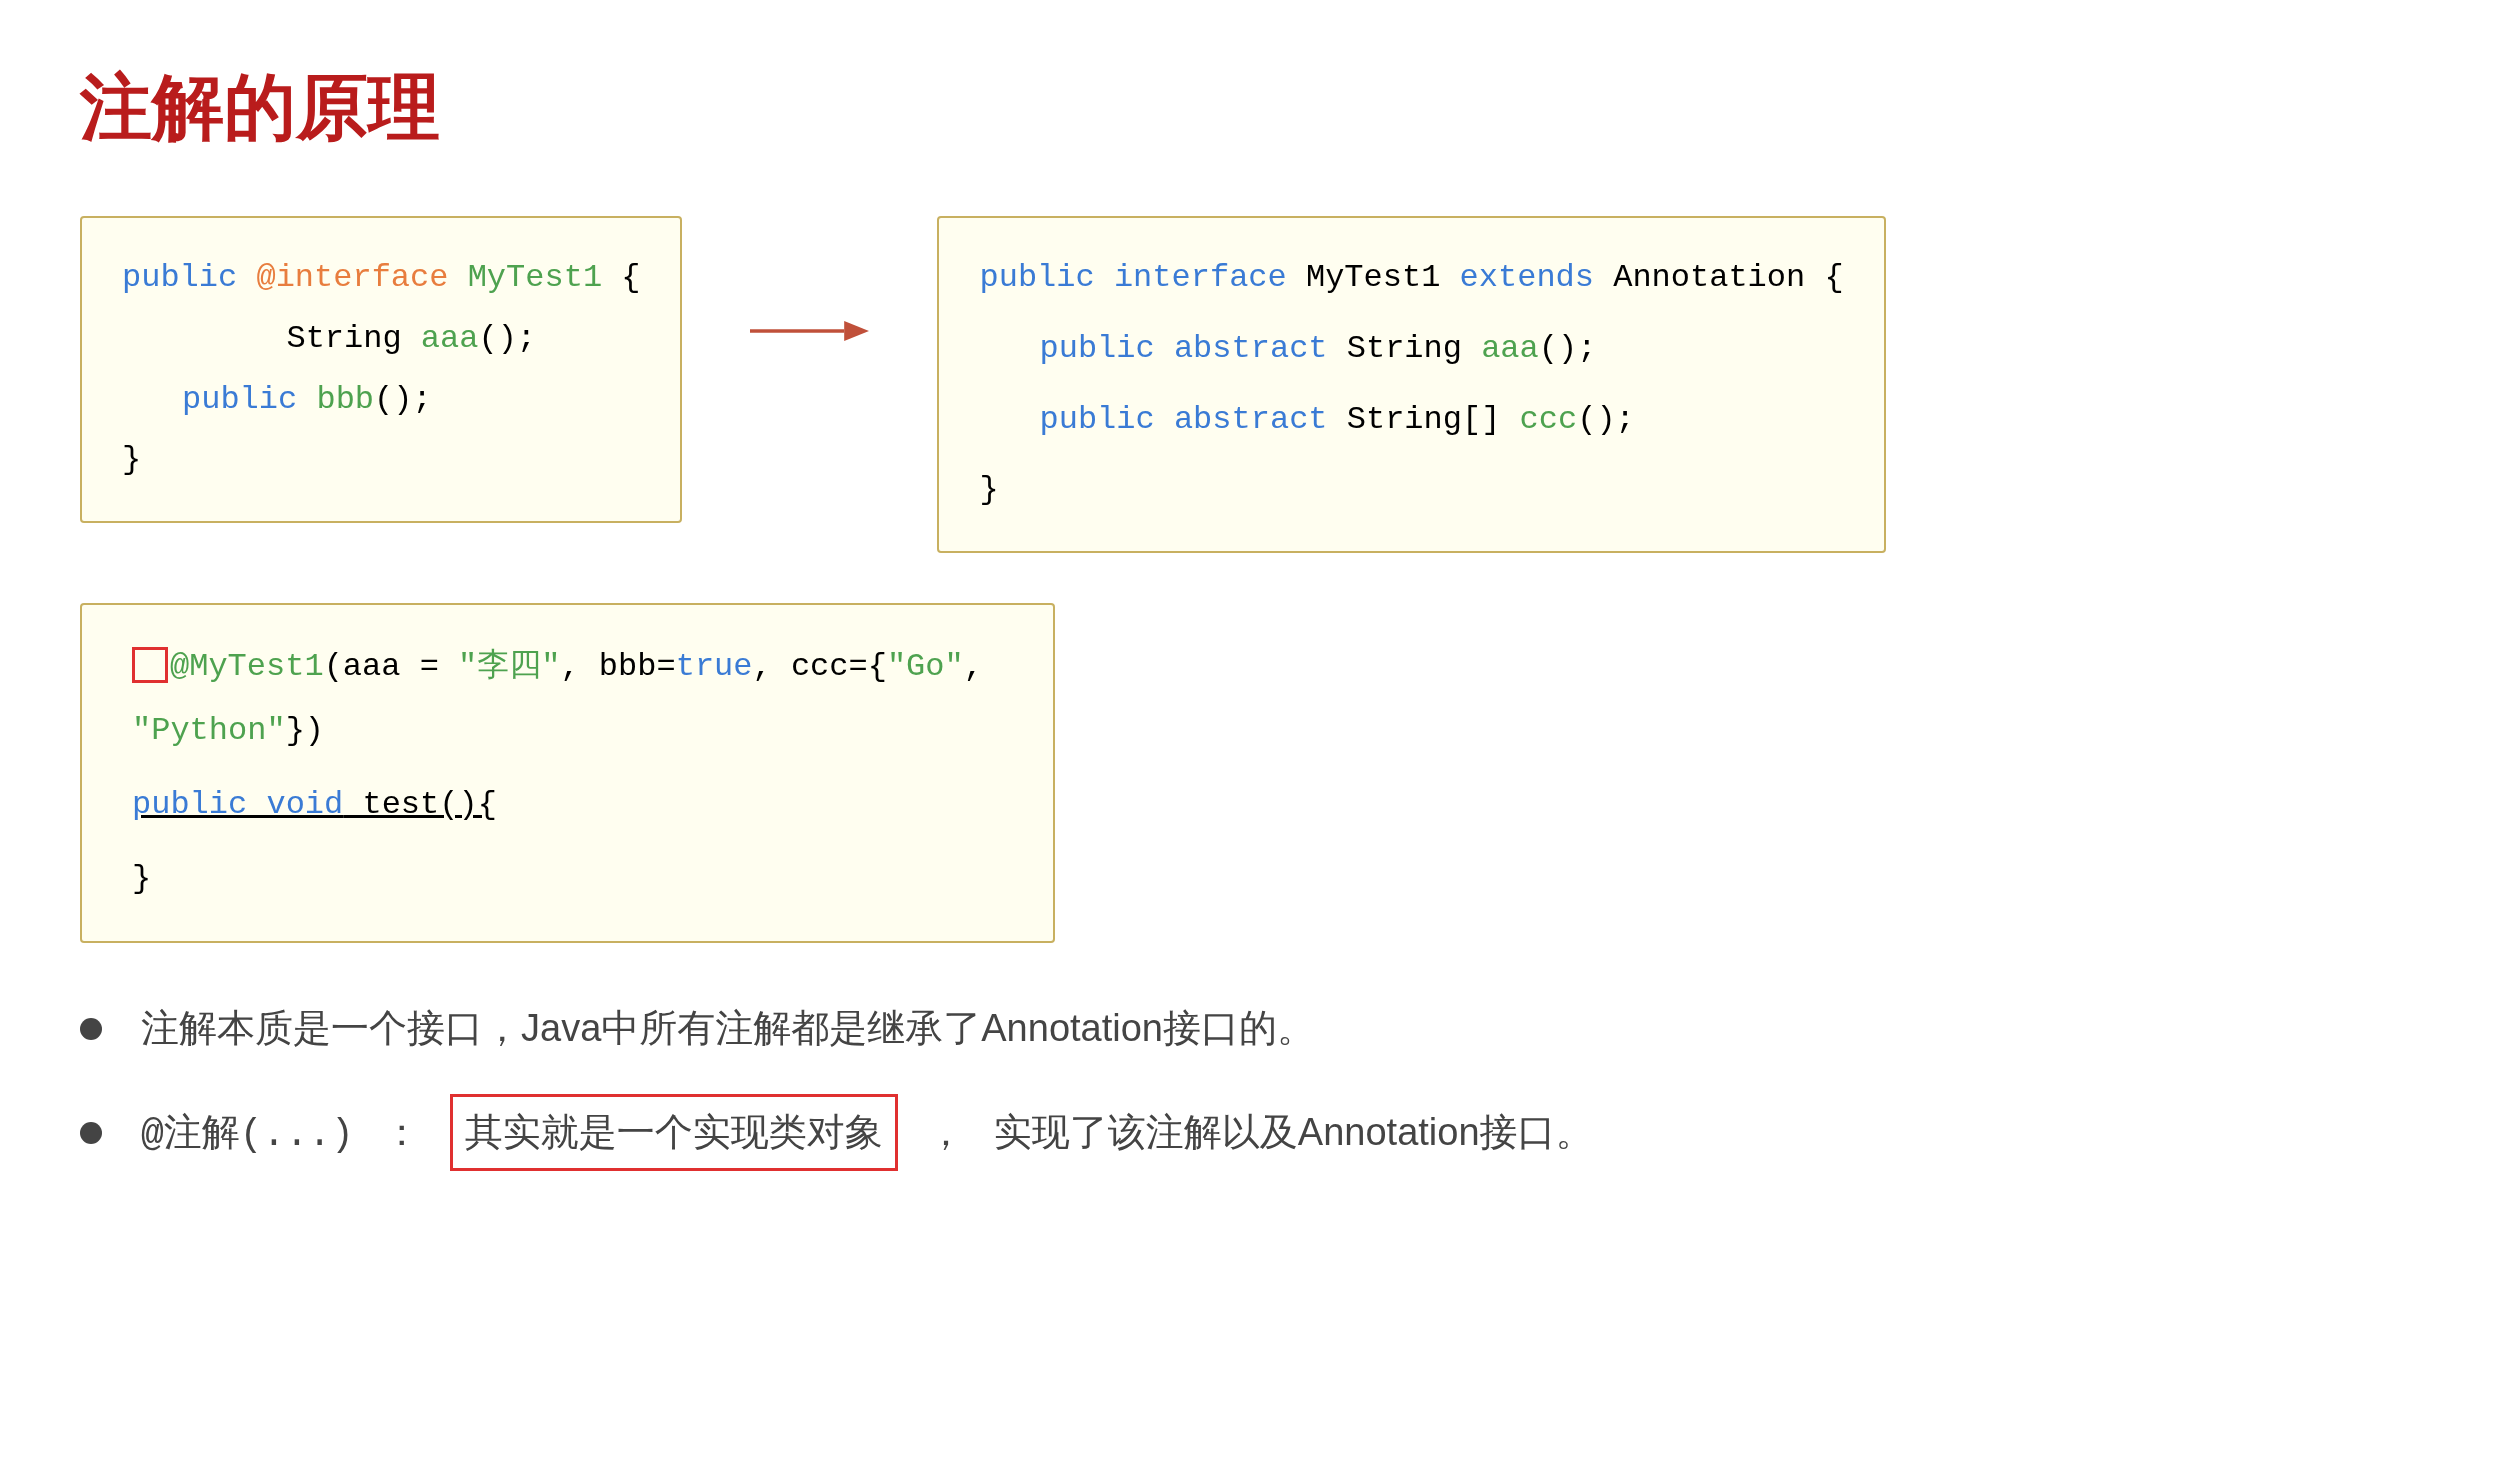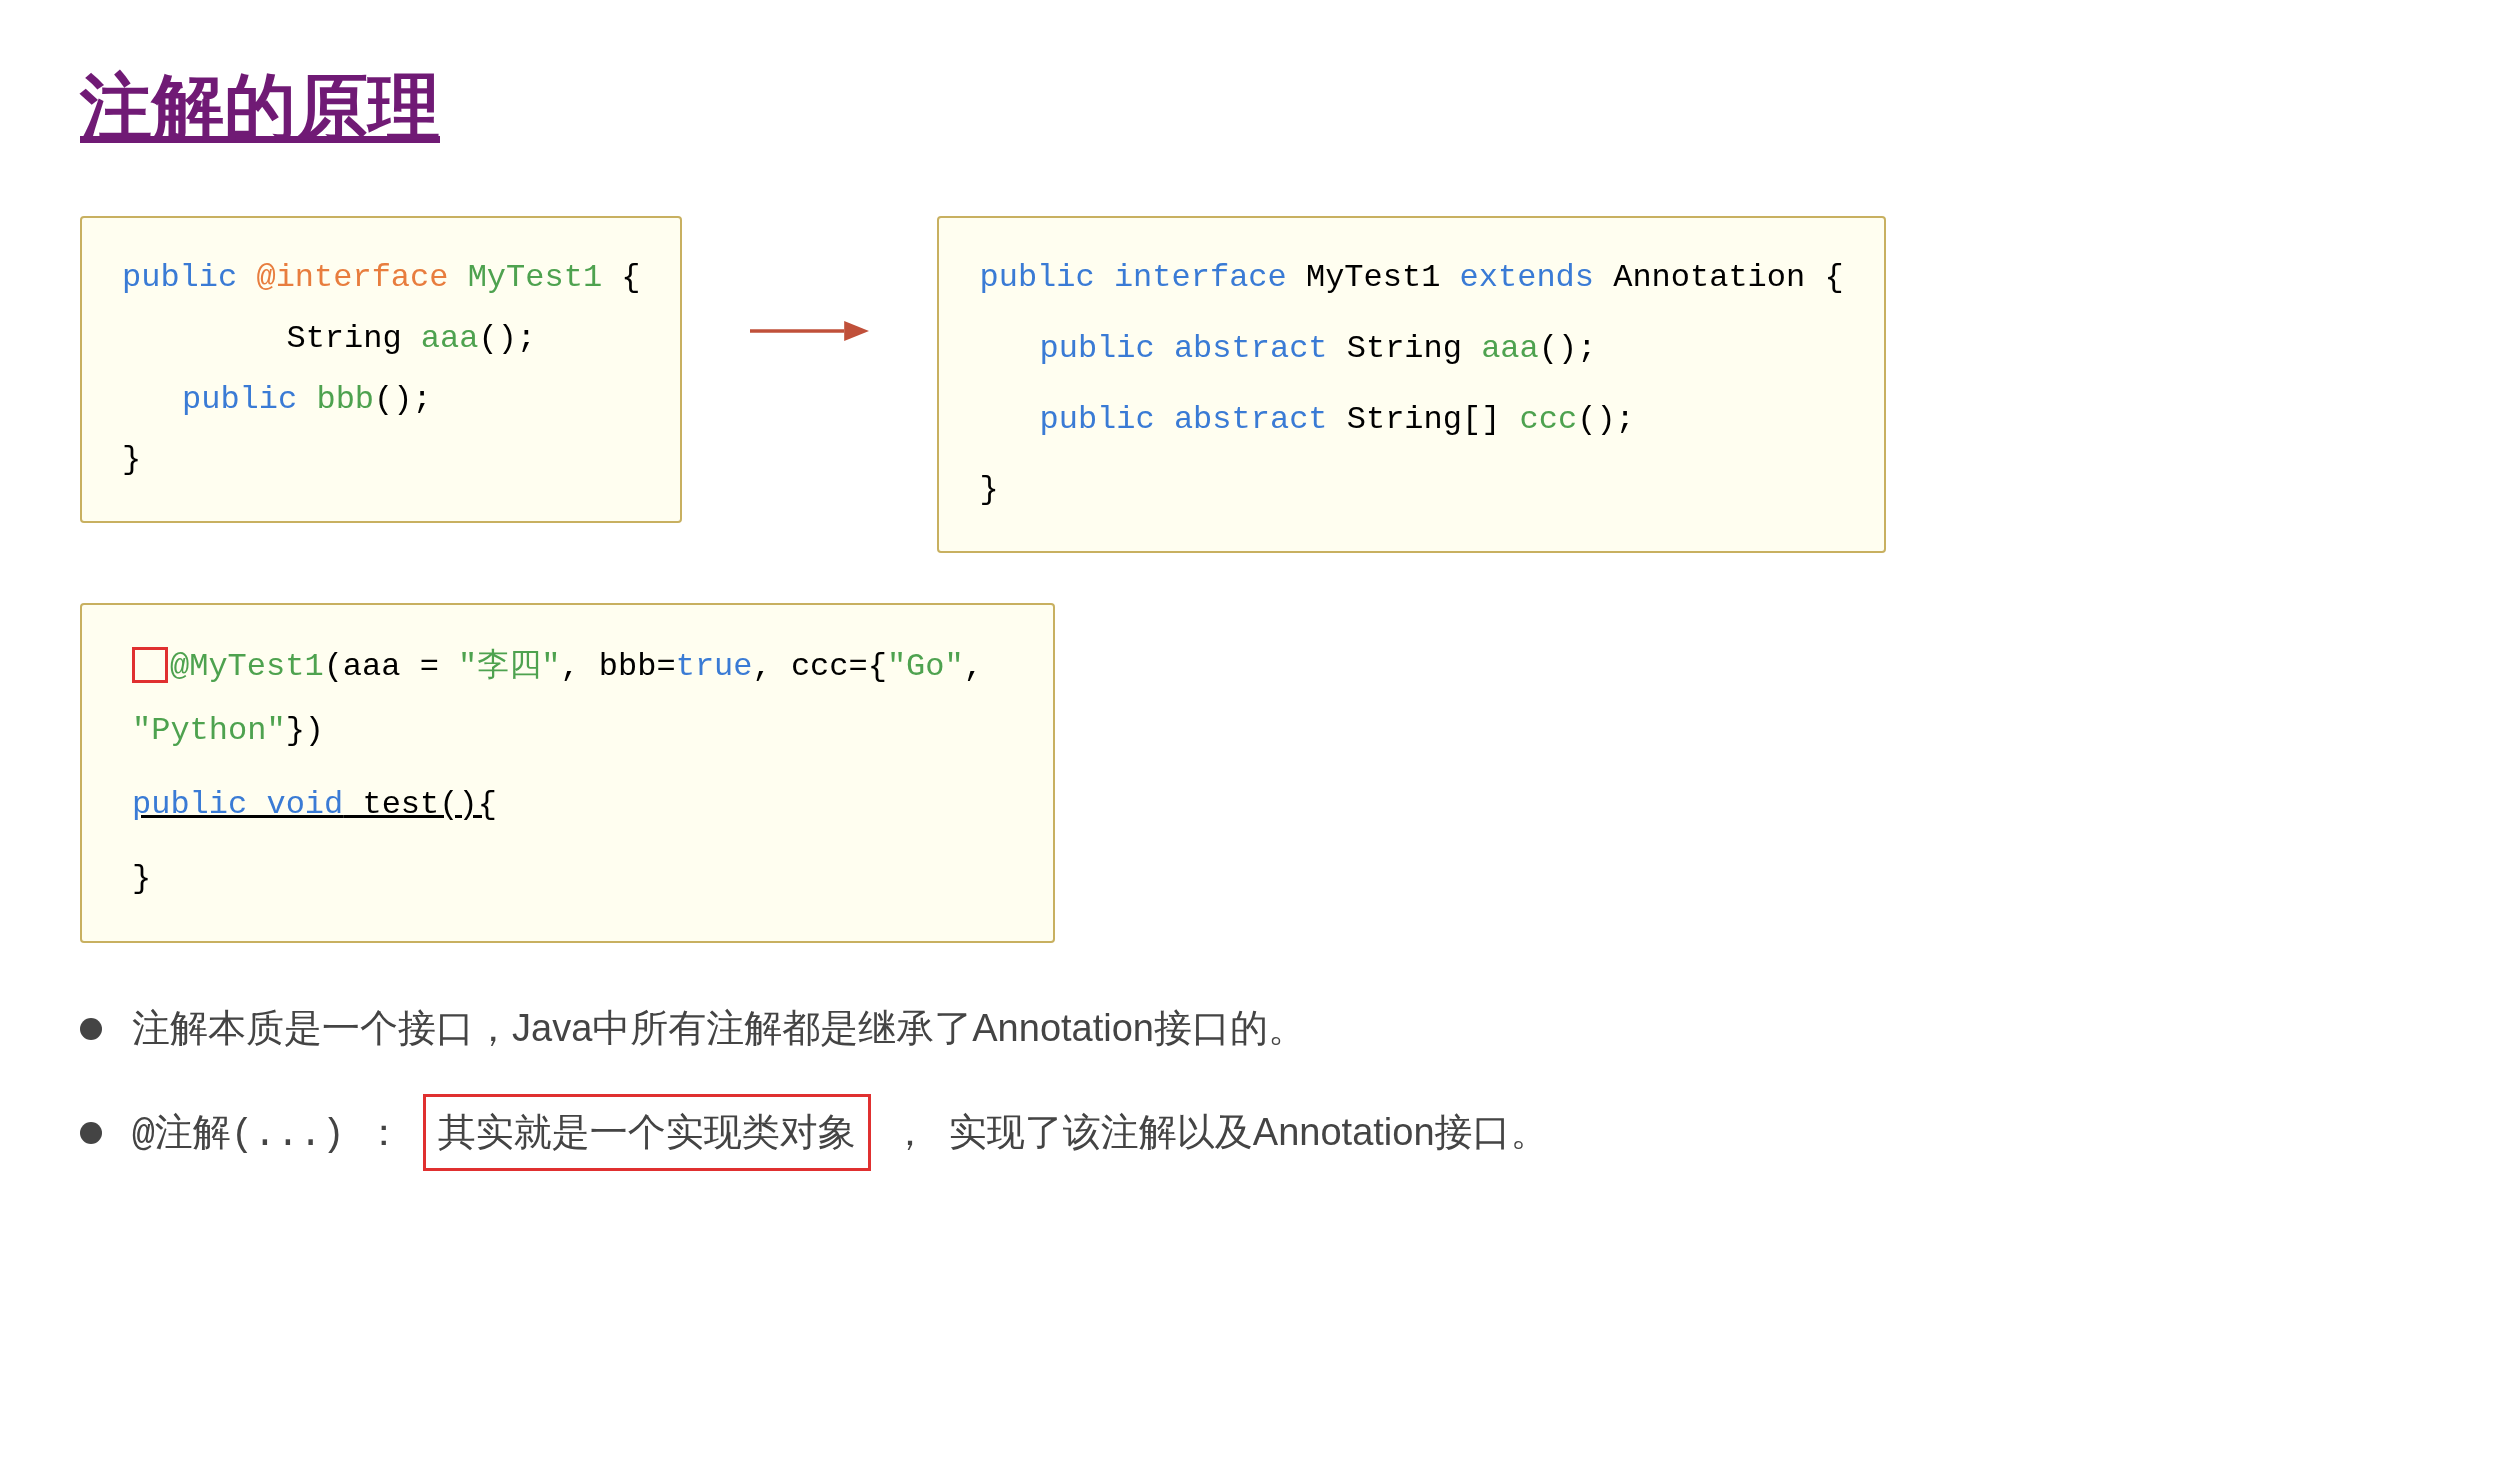--- a/index.html
+++ b/index.html
@@ -12,24 +12,23 @@
       background: #ffffff;
       font-family: 'SimHei', 'Microsoft YaHei', sans-serif;
       width: 2515px;
       min-height: 1477px;
       padding: 60px 80px;
     }
 
     .page-title {
       font-size: 72px;
       font-weight: bold;
-      color: #701a75;
+      color: #b91c1c;
       margin-bottom: 60px;
       font-family: 'SimHei', 'Microsoft YaHei', sans-serif;
-      text-decoration: underline;
     }
 
     .top-section {
       display: flex;
       flex-direction: row;
       align-items: flex-start;
       gap: 8px;
       margin-bottom: 50px;
     }
 
@@ -104,21 +103,21 @@
     }
 
     .bullet-item {
       display: flex;
       flex-direction: row;
       align-items: center;
       font-size: 38px;
       color: #444444;
       margin-bottom: 40px;
       font-family: 'SimHei', 'Microsoft YaHei', sans-serif;
-      gap: 20px;
+      gap: 29px;
     }
 
     .bullet-dot {
       width: 22px;
       height: 22px;
       background: #444444;
       border-radius: 50%;
       flex-shrink: 0;
       margin-right: 10px;
     }

